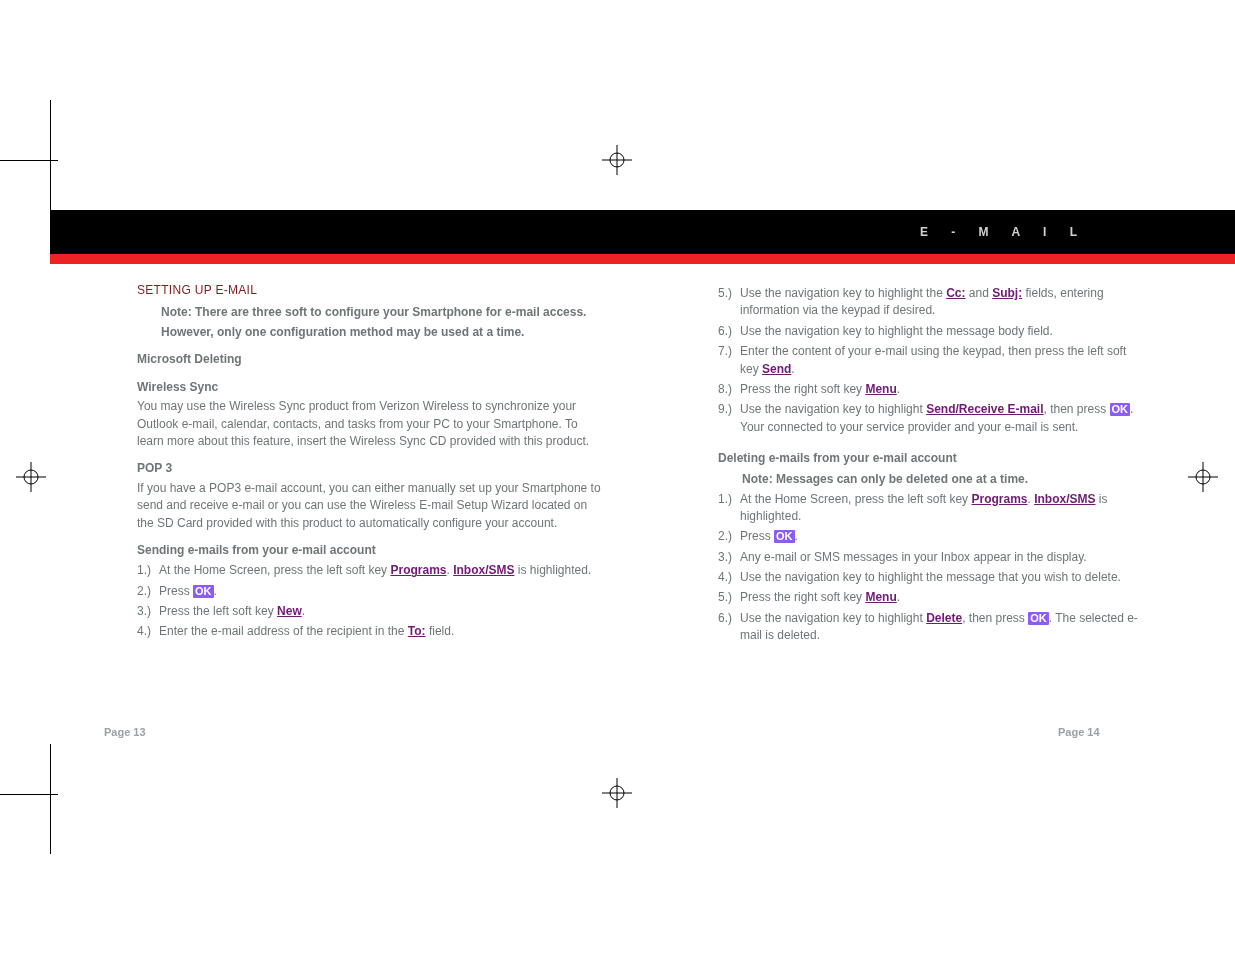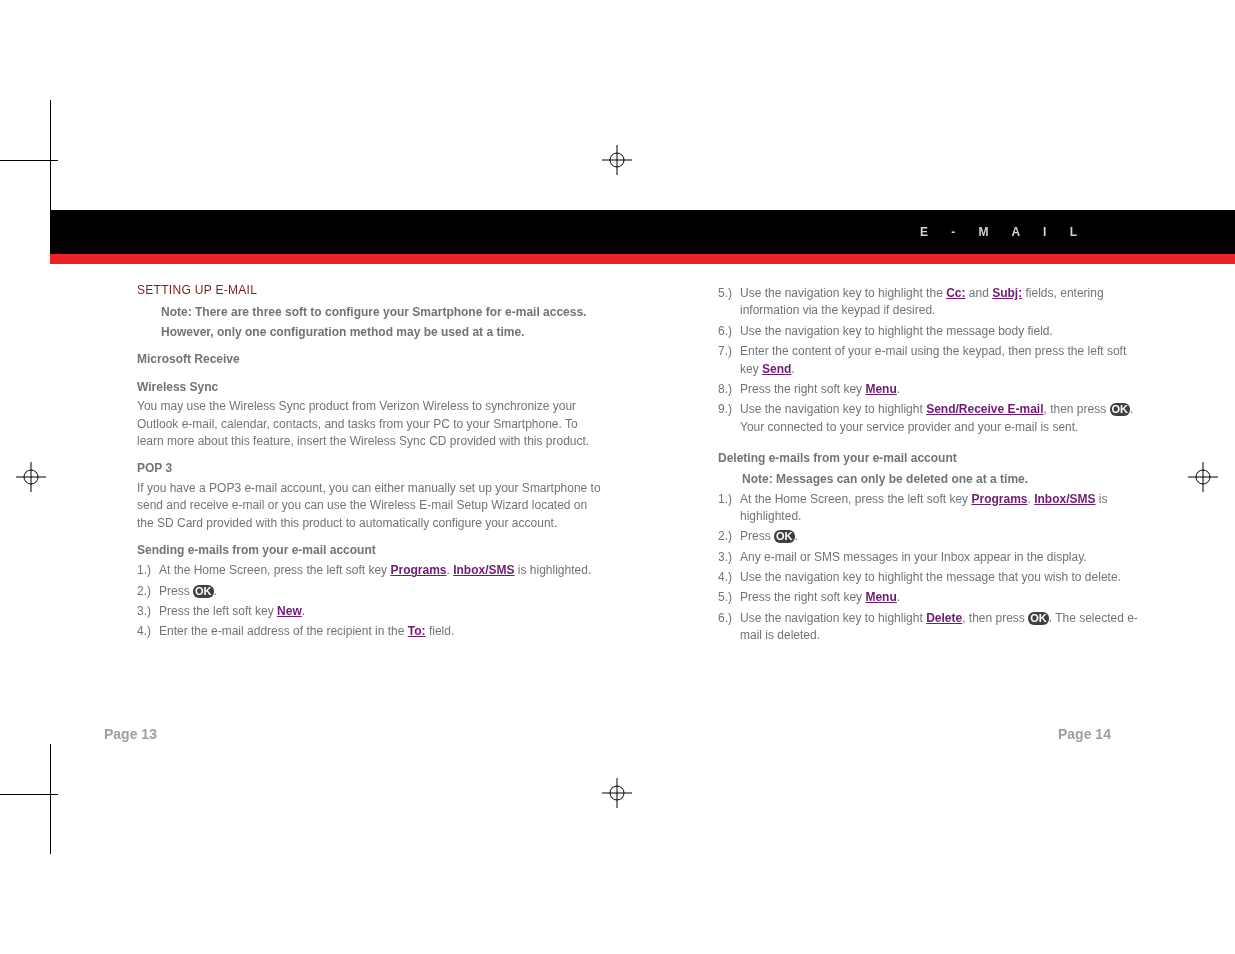--- a/index.html
+++ b/index.html
@@ -105,34 +105,34 @@
   .para { margin: 0 0 2px 0; }
   .step {
     display: flex;
     margin: 3px 0;
   }
   .step .num { flex: 0 0 22px; }
   .step .txt { flex: 1 1 auto; }
   b { color: #701a75; font-weight: bold; text-decoration: underline; }
   .ok {
     display: inline-block;
-    background: #404040;
+    background: #8b5cf6;
     color: #fff;
     font-weight: bold;
     font-size: 11px;
     padding: 1px 2px;
     line-height: 1;
-    border-radius: 6px;
+    border-radius: 1px;
   }
 
   
   .pagefoot {
     position: absolute;
     top: 726px;
-    font-size: 14px;
+    font-size: 11px;
     font-weight: bold;
     color: #9ca1a3;
   }
   #pf-left { left: 104px; }
   #pf-right { left: 1058px; }
 </style>
 </head>
 <body>
 
 <div id="cm-top-v" class="crop-mark-v"></div>
@@ -173,21 +173,21 @@
 <div id="header-black">
   <span id="header-title">E - M A I L</span>
 </div>
 <div id="header-red"></div>
 
 <div id="col-left" class="col">
   <div class="section-title">SETTING UP E-MAIL</div>
   <div class="note">Note: There are three soft to configure your Smartphone for e-mail access.</div>
   <div class="note">However, only one configuration method may be used at a time.</div>
 
-  <div class="sub">Microsoft Receive</div>
+  <div class="sub">Microsoft Deleting</div>
 
   <div class="sub">Wireless Sync</div>
   <div class="para">You may use the Wireless Sync product from Verizon Wireless to synchronize your Outlook e-mail, calendar, contacts, and tasks from your PC to your Smartphone. To learn more about this feature, insert the Wireless Sync CD provided with this product.</div>
 
   <div class="sub">POP 3</div>
   <div class="para">If you have a POP3 e-mail account, you can either manually set up your Smartphone to send and receive e-mail or you can use the Wireless E-mail Setup Wizard located on the SD Card provided with this product to automatically configure your account.</div>
 
   <div class="sub">Sending e-mails from your e-mail account</div>
 
   <div class="step">

